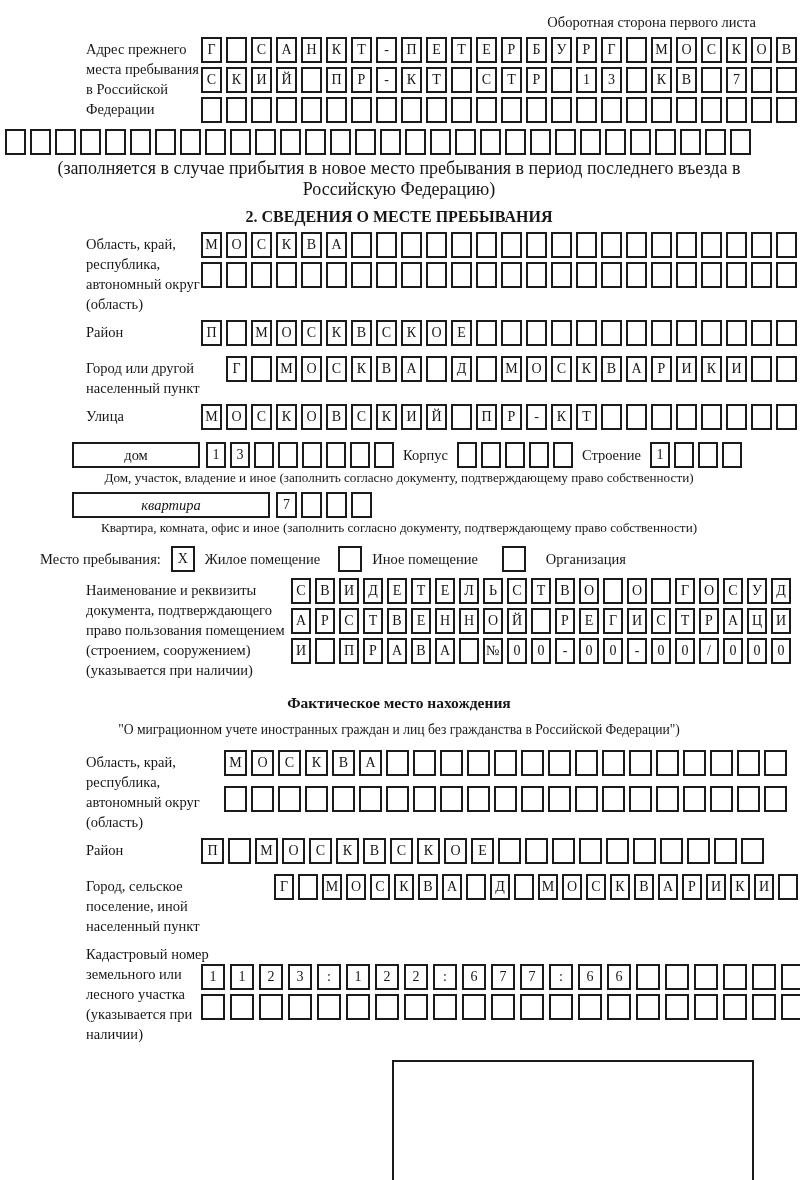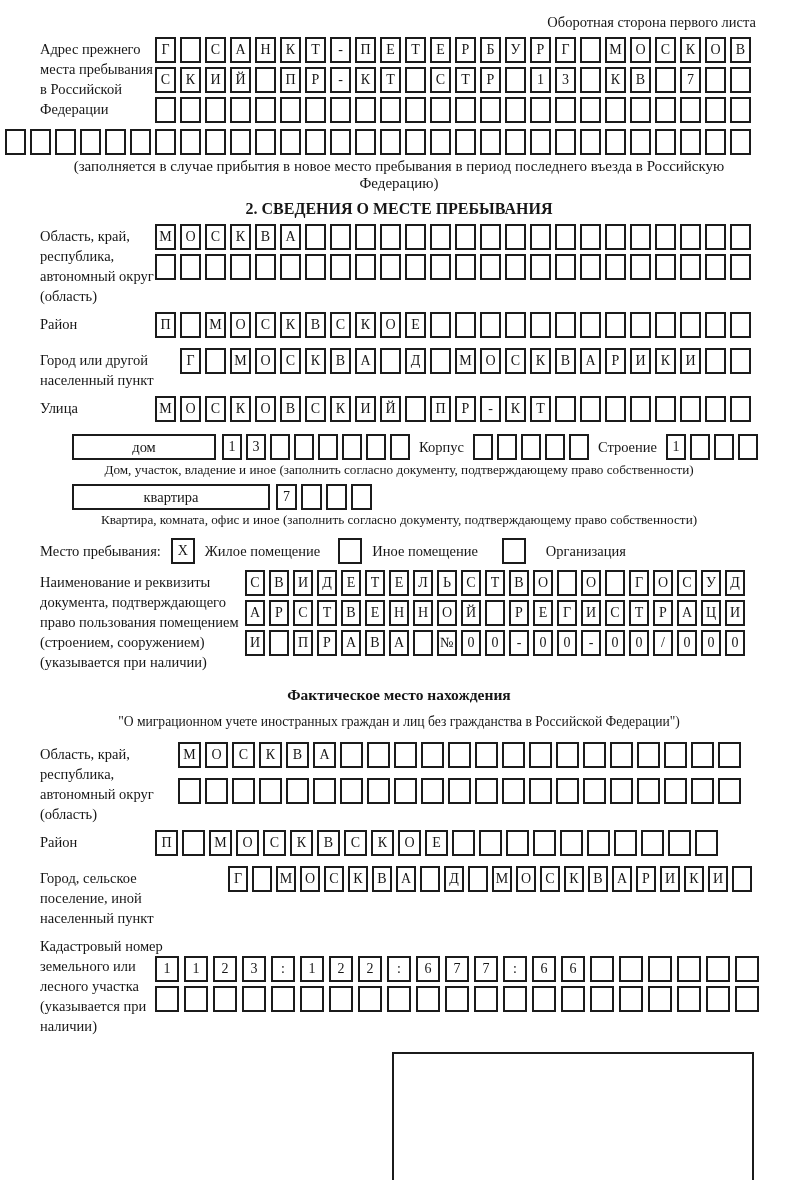--- a/index.html
+++ b/index.html
@@ -7,21 +7,21 @@
   body {
     width:800px; height:1180px;
     font-family:"Liberation Serif","DejaVu Serif",serif;
     color:#161616; overflow:hidden;
   }
   .page { padding:14px 42px 0 40px; position:relative; }
 
   .hdr { text-align:right; font-size:14.5px; padding-right:2px; }
 
   
-  .field { display:flex; align-items:flex-start; margin-top:6px; }
+  .field { display:flex; align-items:flex-start; margin-top:6px;margin-left:46px; }
   .flabel { font-size:14.5px; line-height:1.38; flex:0 0 auto; padding-top:2px; }
   .w115 { width:115px; }
   .w138 { width:138px; }
   .w200 { width:205px; padding-right:6px; }
   .rows { flex:1 1 auto; }
 
   .cells { display:flex; gap:4px; margin-bottom:4px; }
   .cell {
     width:21px; height:26px; flex:0 0 auto;
     border:2px solid #1b1b1b;
@@ -30,32 +30,32 @@
   }
   .cells.doc .cell { width:20px; }
   .cells.kad { gap:5px; } .cells.kad .cell { width:24px; }
   .cells.fact .cell { width:23px; }
   .cells.fg .cell { width:20px; }
   .fullrow { margin:2px 0 2px -35px; }
   .indent25 { margin-left:25px; }
   .pullL { margin-left:-23px; }
   .pushR { margin-left:50px; }
 
-  .note { font-size:15px; text-align:center; margin-top:3px; }
+  .note { font-size:18px; text-align:center; margin-top:3px; }
   .h2 { font-size:16px; font-weight:bold; text-align:center; margin:8px 0 6px 0; }
 
   
-  .inline-row { display:flex; align-items:center; margin:8px 0 2px 32px; gap:6px; }
+  .inline-row { display:flex; align-items:center; margin:8px 16px 2px 32px; gap:6px; }
   .widebox {
     border:2px solid #1b1b1b; height:26px;
     display:flex; align-items:center; justify-content:center;
     font-size:14.5px;
   }
   .wb-dom { width:165px; }
-  .wb-kv  { width:198px; }
+  .wb-kv  { width:198px;font-style:italic; }
   .inline-lbl { font-size:14.5px; padding:0 3px; }
   .note-left { font-size:13.2px; margin:2px 0 2px 0;text-align:center; }
 
   
   .mesto { display:flex; align-items:center; gap:10px; margin:10px 0 2px 0; font-size:14.5px; }
   .cbx { width:24px; height:26px; border:2px solid #1b1b1b;
          display:flex; align-items:center; justify-content:center; font-size:14px; }
   .mesto-note { font-size:13.2px; margin-left:150px; margin-bottom:6px; }
 
   .fact-title { font-size:15.5px; font-weight:bold; text-align:center; margin:14px 0 8px 0; }

